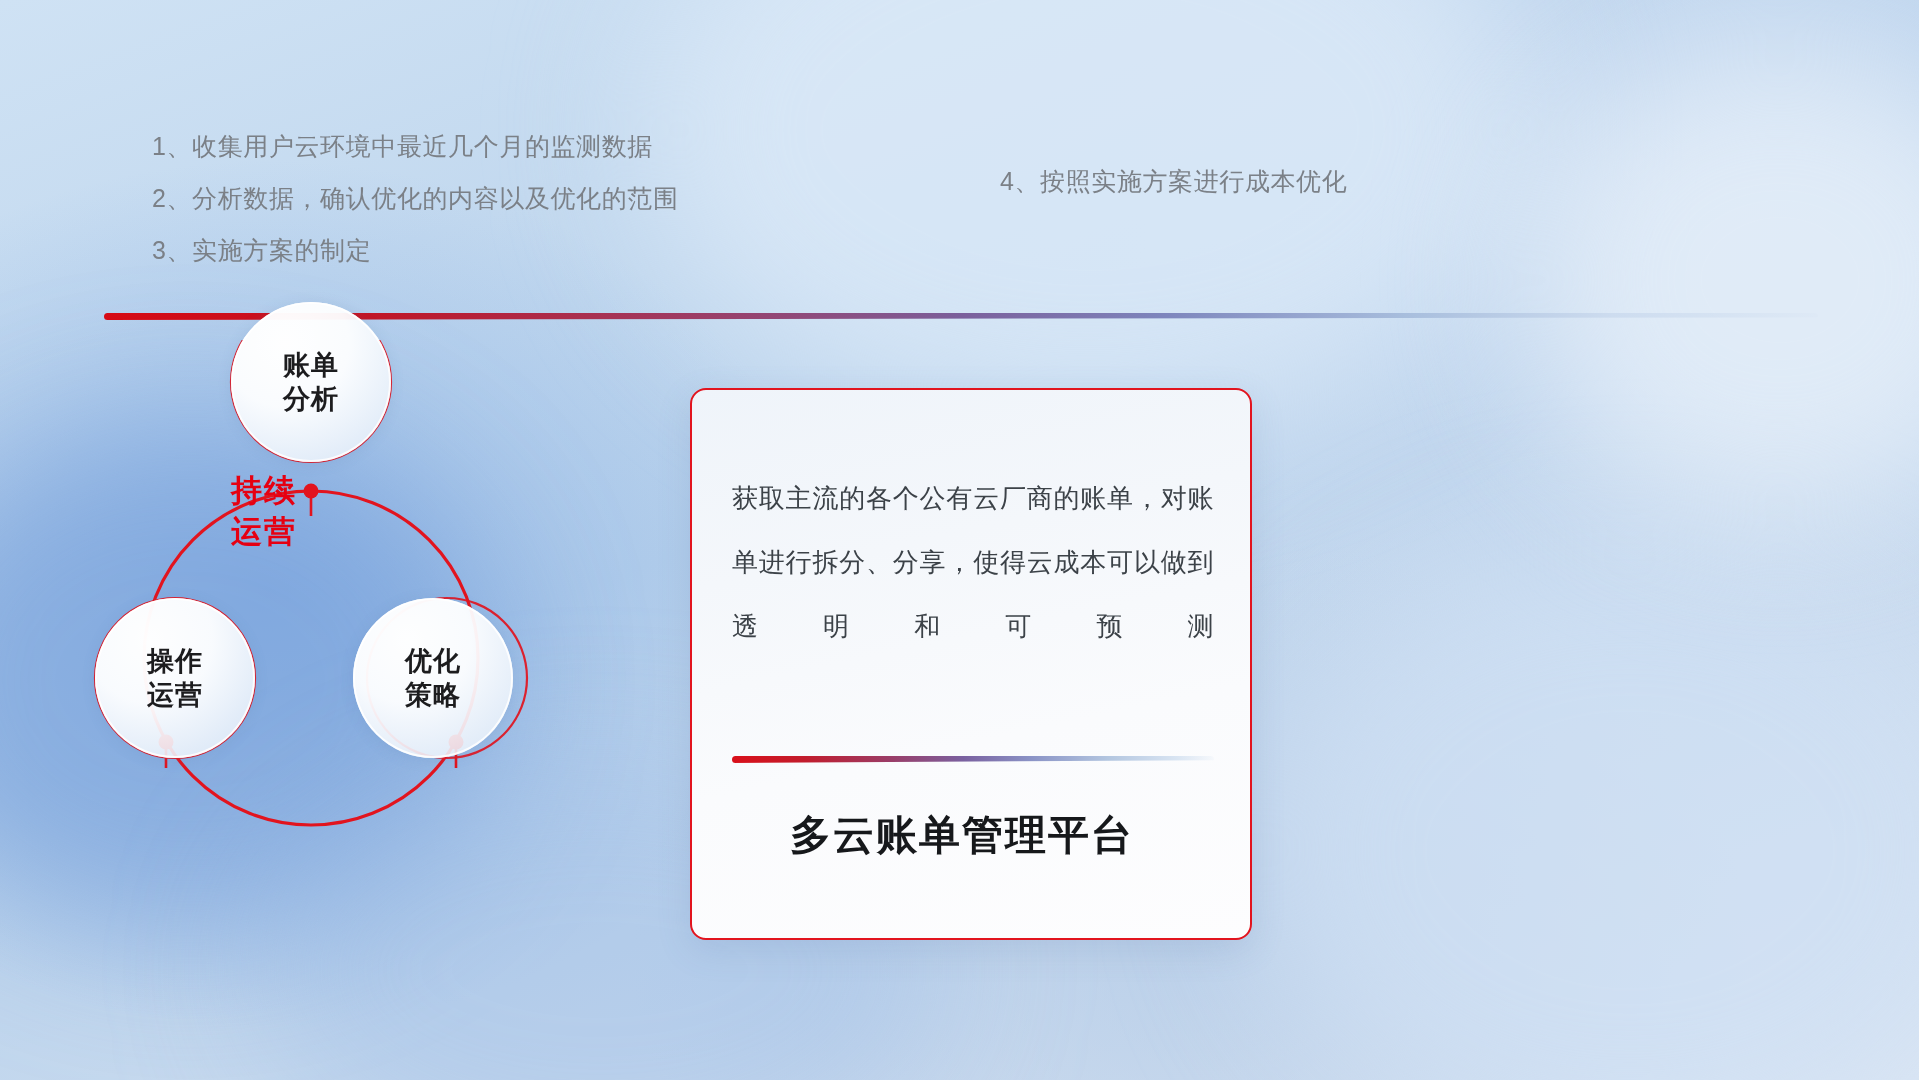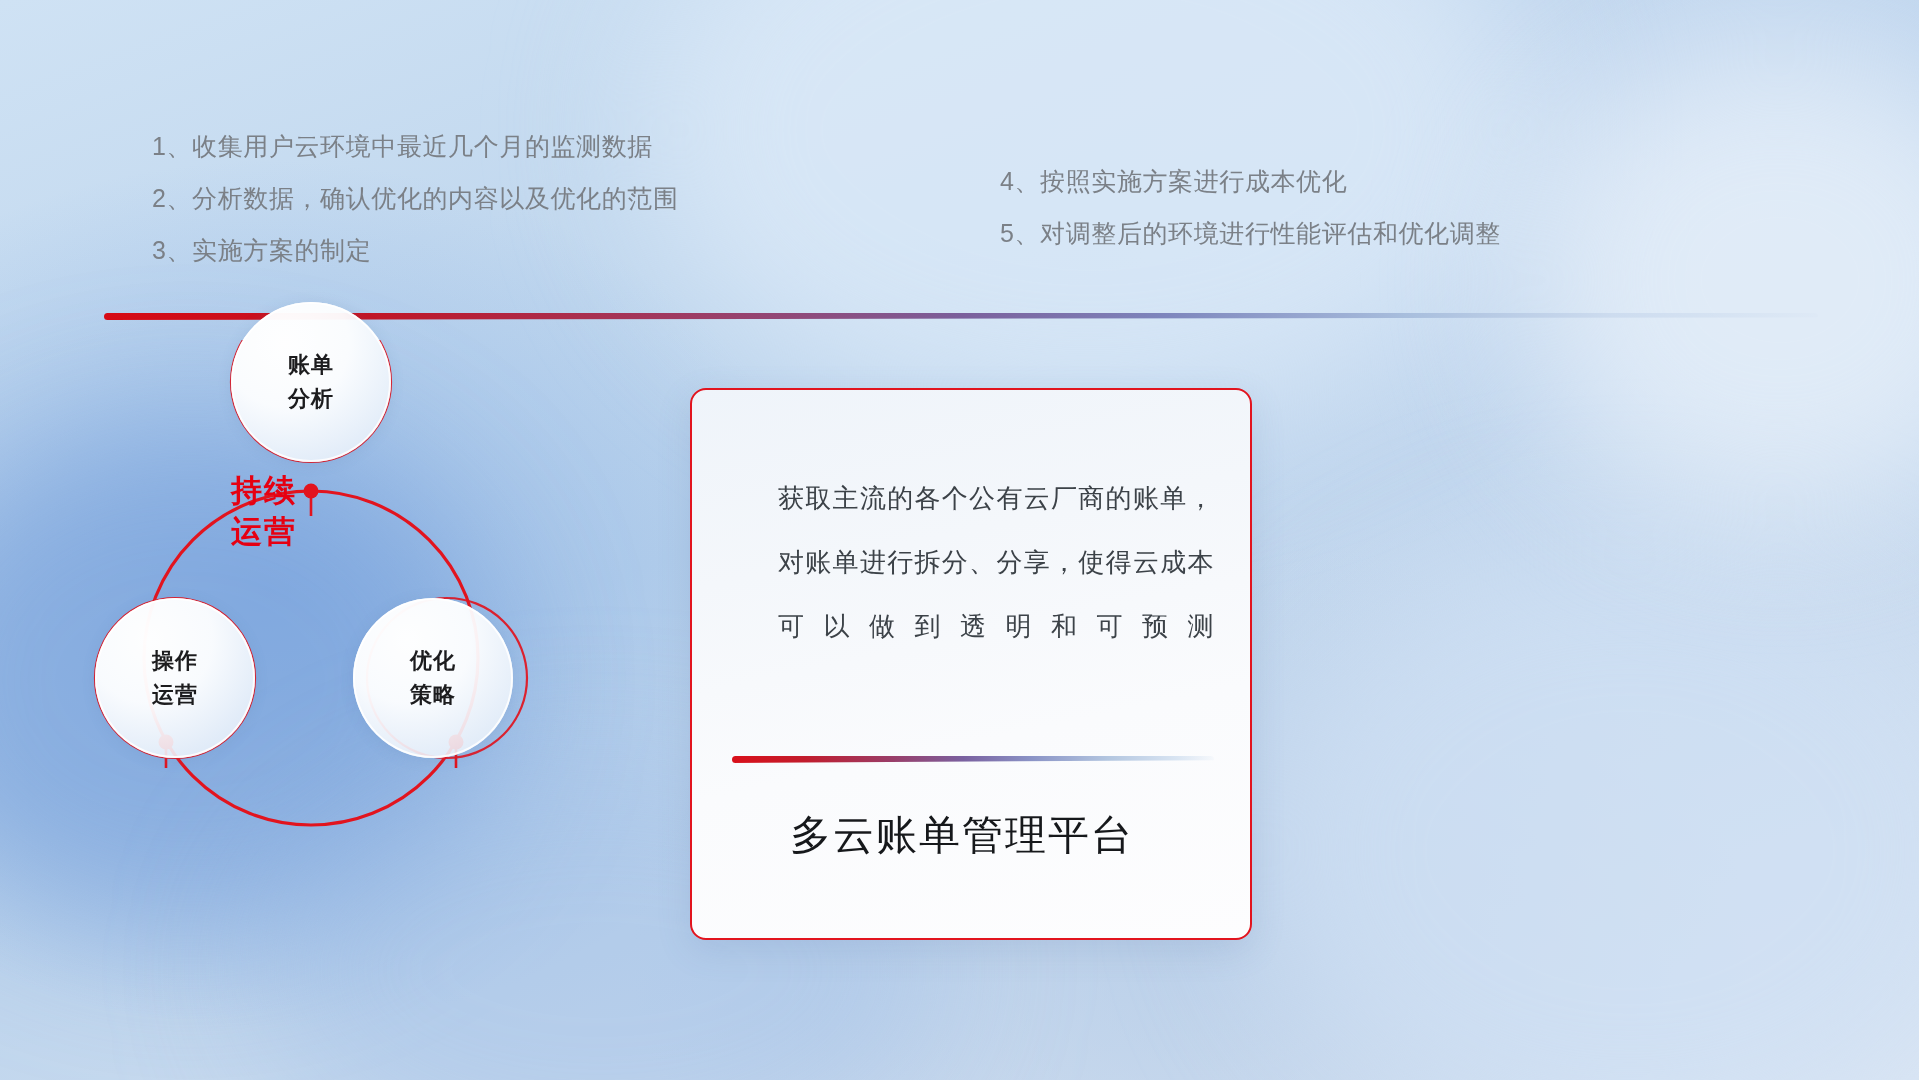--- a/index.html
+++ b/index.html
@@ -74,21 +74,21 @@
   #venn svg { position: absolute; left: 0; top: 0; }
 
   .bubble {
     position: absolute;
     border-radius: 50%;
     display: flex;
     flex-direction: column;
     align-items: center;
     justify-content: center;
     color: #1c1c1e;
-    font-size: 22px;
+    font-size: 27px;
     font-weight: bold;
     line-height: 34px;
     text-align: center;
     background:
       radial-gradient(circle at 34% 26%, rgba(255,255,255,0.99) 0%, rgba(253,254,255,0.96) 40%, rgba(236,243,251,0.88) 78%, rgba(224,235,248,0.80) 100%);
     box-shadow: inset 0 0 0 2px rgba(255,255,255,0.85), 0 2px 14px rgba(90,125,175,0.16);
     letter-spacing: 1px;
   }
   .bubble-top    { left: 141px; top: -38px;  width: 160px; height: 160px; }
   .bubble-left   { left: 5px;   top: 258px;  width: 160px; height: 160px; }
@@ -127,21 +127,20 @@
     position: absolute;
     left: 40px;
     right: 36px;
     top: 76px;
     color: #3c4248;
     font-size: 26px;
     line-height: 64px;
     letter-spacing: 0.5px;
     text-align: justify;
     text-align-last: justify;
-    margin-left: 46px;
   }
 
   .card-rule {
     position: absolute;
     left: 40px;
     width: 482px;
     top: 366px;
     height: 7px;
     border-radius: 4px;
     background: linear-gradient(90deg,
@@ -157,21 +156,21 @@
   }
 
   .card-title {
     position: absolute;
     left: 0;
     right: 18px;
     top: 418px;
     text-align: center;
     color: #16181b;
     font-size: 41px;
-    font-weight: normal;
+    font-weight: bold;
     letter-spacing: 2px;
   }
 </style>
 </head>
 <body>
 
 <div id="stage">
 
   <div class="blob blob-a"></div>
   <div class="blob blob-b"></div>
@@ -180,21 +179,20 @@
   <div class="blob blob-e"></div>
 
   <div class="list-col list-col-left">
     <span class="list-item">1、收集用户云环境中最近几个月的监测数据</span>
     <span class="list-item">2、分析数据，确认优化的内容以及优化的范围</span>
     <span class="list-item">3、实施方案的制定</span>
   </div>
 
   <div class="list-col list-col-right">
     <span class="list-item">4、按照实施方案进行成本优化</span>
-    <span class="list-item">5、对调整后的环境进行性能评估和优化调整</span>
   </div>
 
   <div class="divider"></div>
 
   <div id="venn">
     <svg width="530" height="600" viewBox="0 0 530 600">
 
       <circle cx="221" cy="318" r="167" fill="none" stroke="#e2141e" stroke-width="3.2"></circle>
 
       <line x1="221" y1="151" x2="221" y2="176" stroke="#e2141e" stroke-width="2.6"></line>

